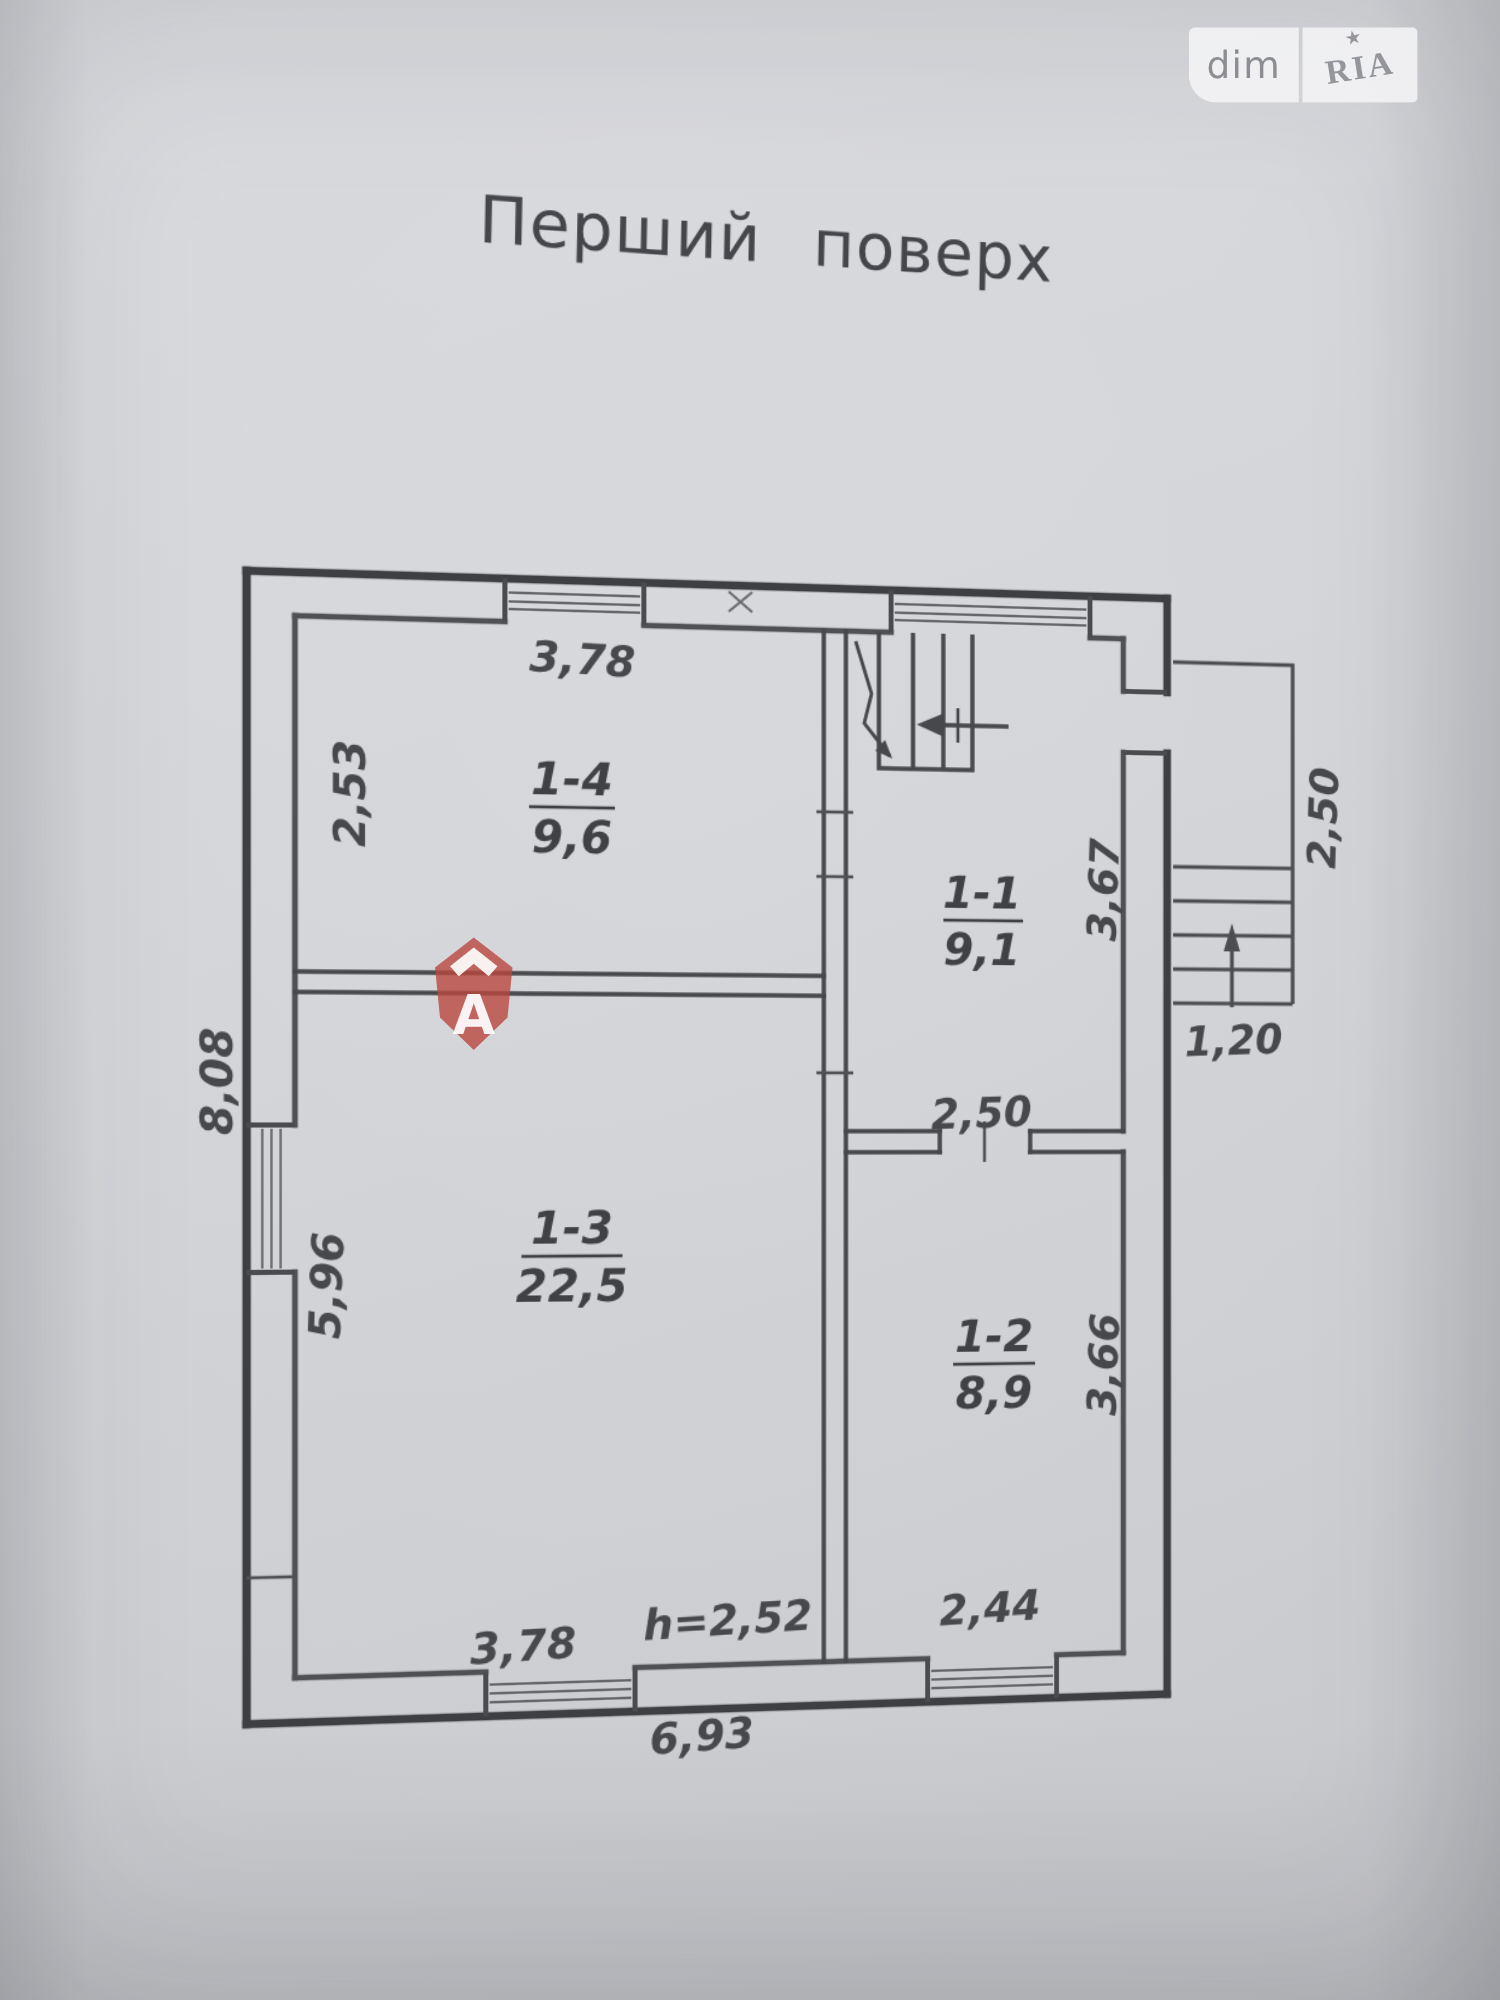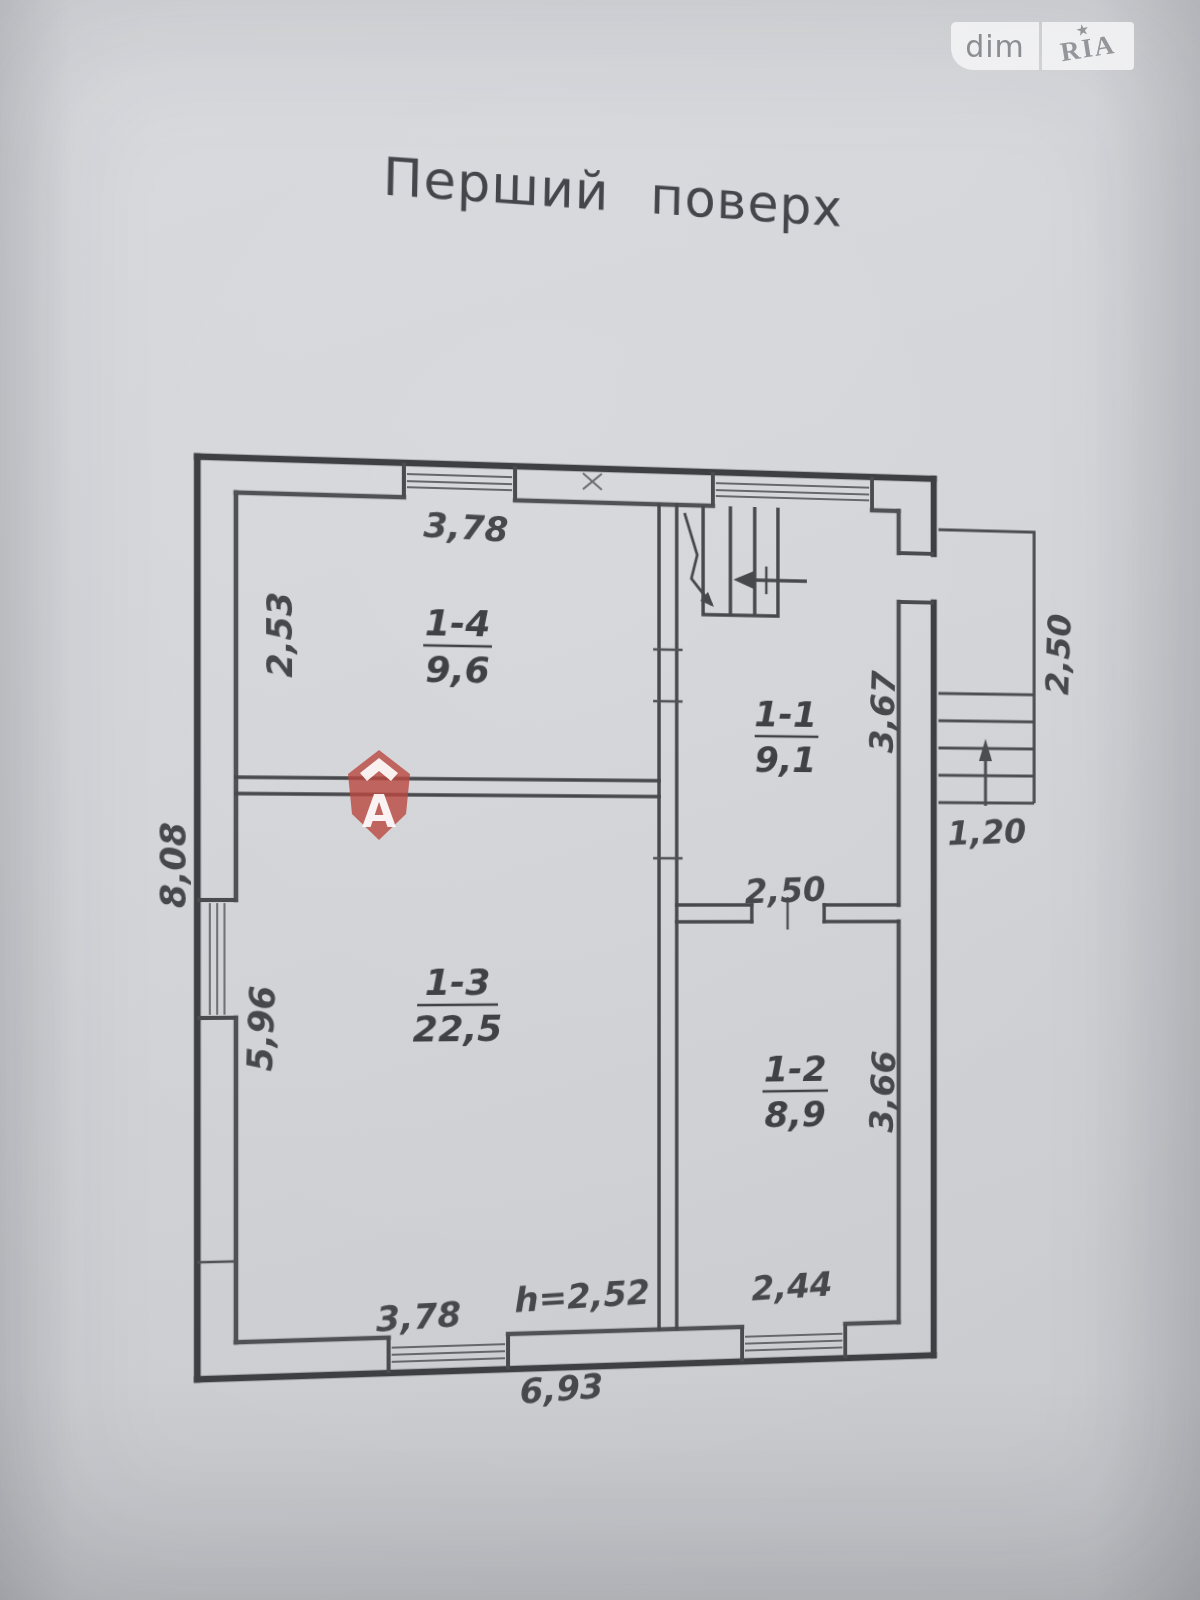--- a/index.html
+++ b/index.html
@@ -38,21 +38,21 @@
   
   .watermark{
     position:absolute;left:345px;top:748px;z-index:2;
     display:flex;align-items:center;gap:26px;pointer-events:none;
   }
   .watermark .wm-text{
     font-size:60px;font-weight:bold;letter-spacing:7px;
     color:rgba(104,118,140,.58);line-height:1;
   }
   .badge{
-    position:absolute;left:951px;top:22px;z-index:3;height:48px;
+    position:absolute;left:951px;top:22px;z-index:3;height:60px;
     display:flex;gap:3px;color:#8c8e93;
   }
   .badge .cell{background:rgba(243,243,245,.9);display:flex;align-items:center;justify-content:center;}
   .badge .cell.dim{width:88px;border-radius:5px 0 0 22px;font-size:30px;letter-spacing:1px;}
   .badge .cell.ria{width:92px;border-radius:0 4px 4px 0;position:relative;}
   .badge .ria-text{
     font-family:"Liberation Serif",serif;font-weight:bold;font-size:27px;
     letter-spacing:2px;transform:rotate(-9deg) translateY(2px);color:#94969b;
   }
   .badge .star{

